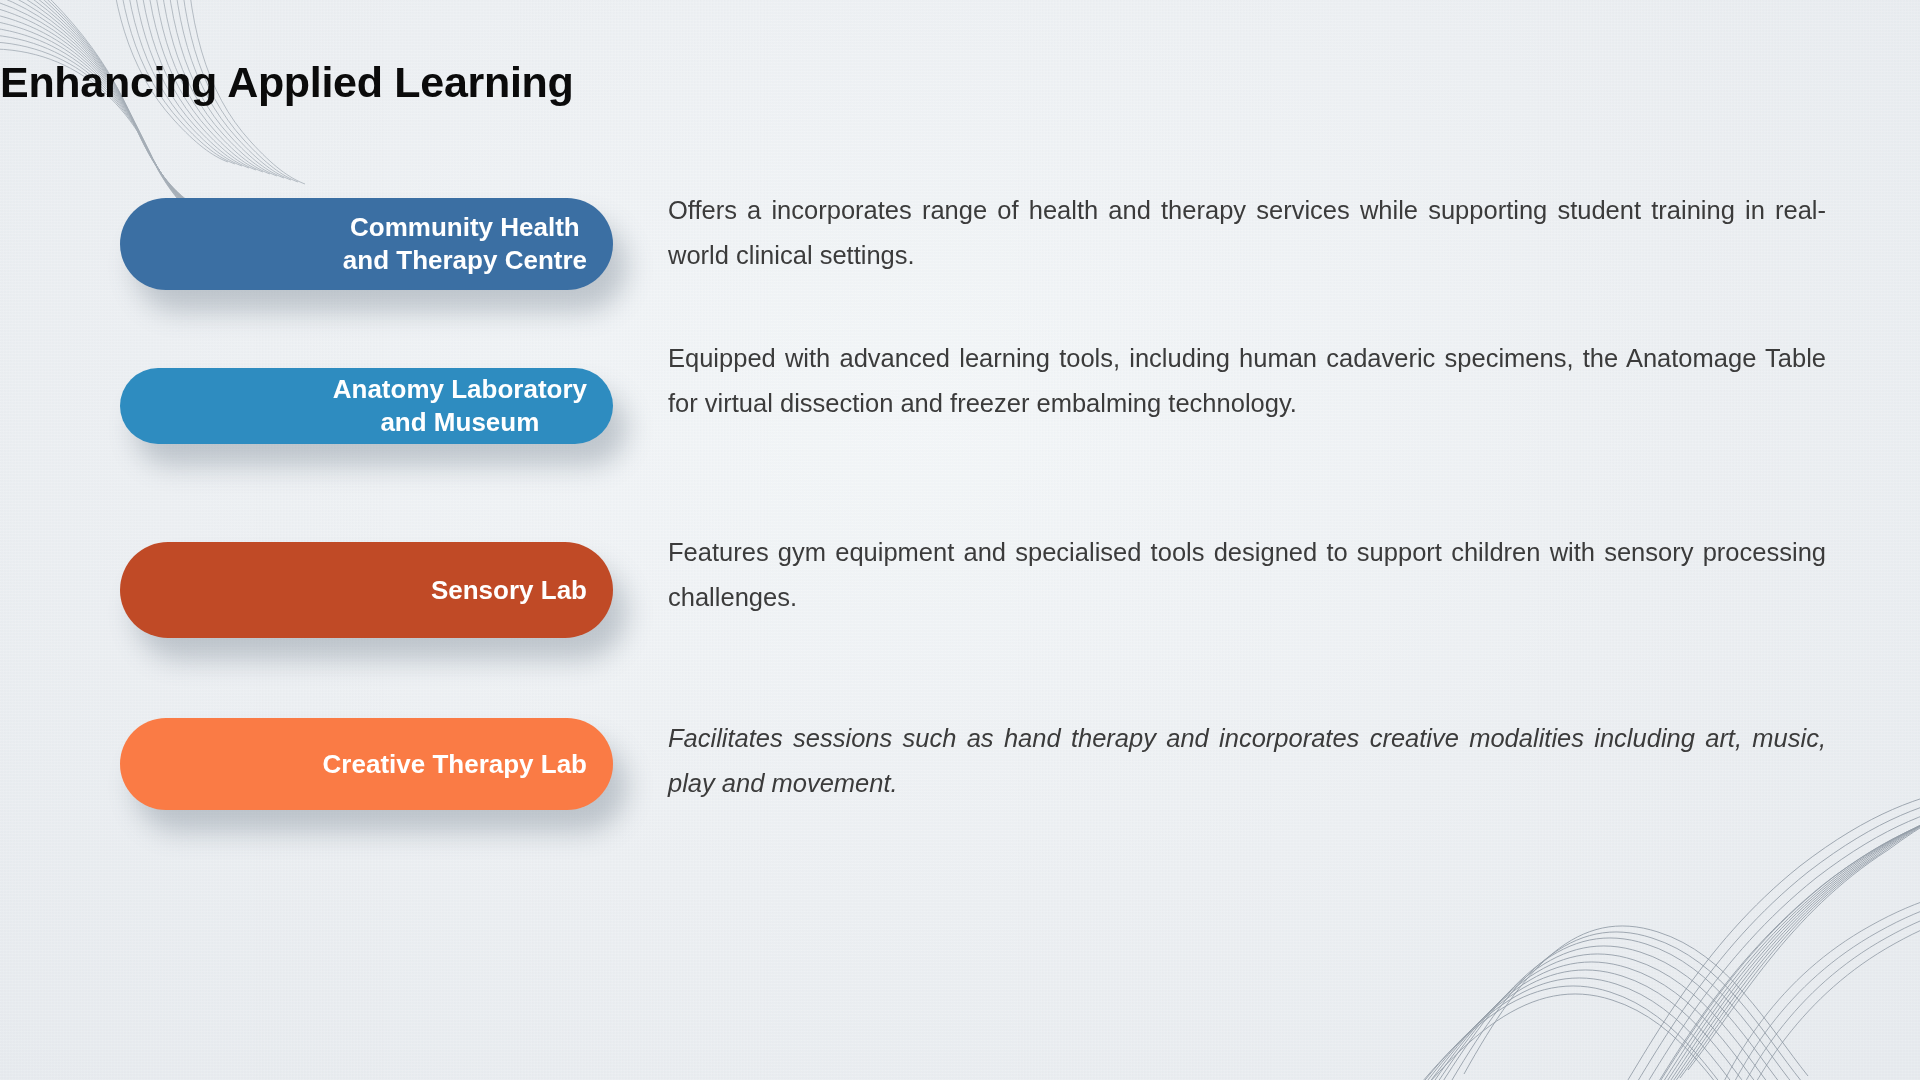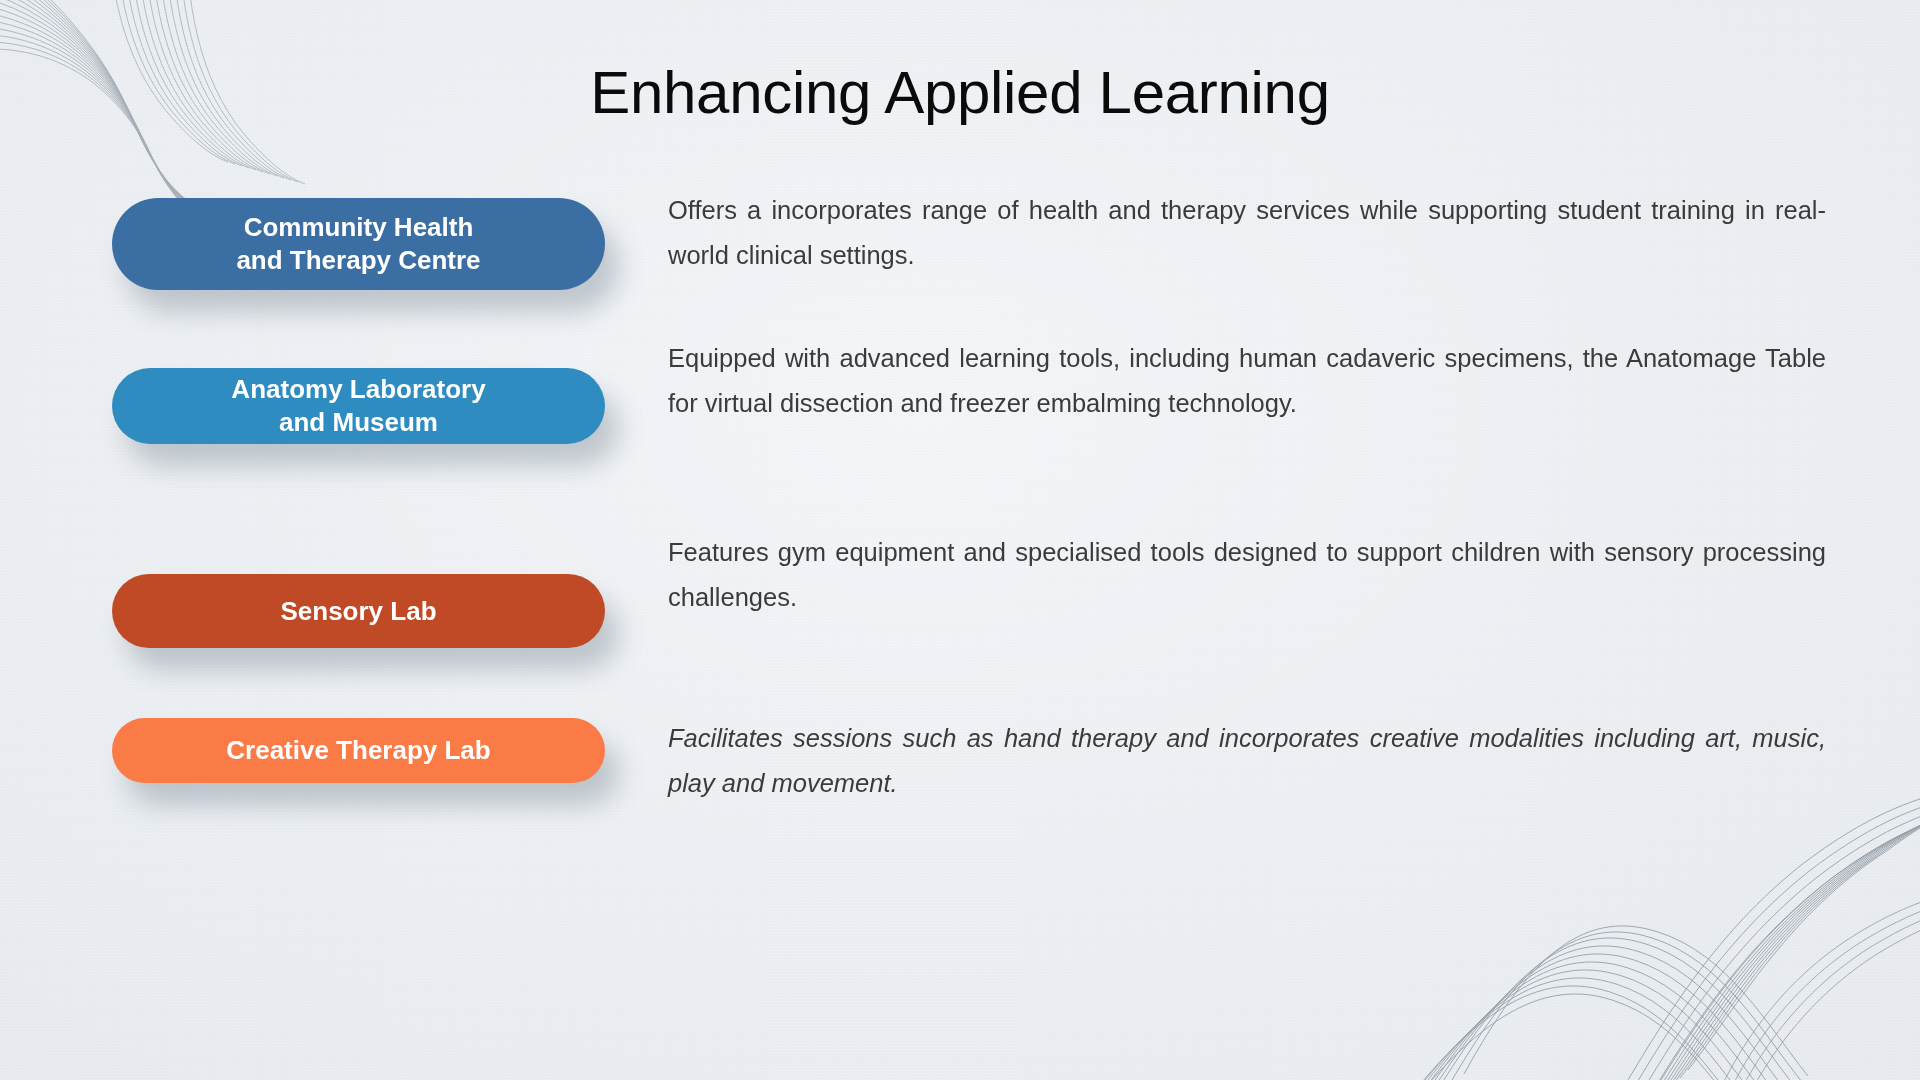--- a/index.html
+++ b/index.html
@@ -39,53 +39,52 @@
     pointer-events: none;
   }
   #deco-tl { left: -22px; top: -30px; width: 330px; height: 250px; }
   #deco-br { right: -40px; bottom: -46px; width: 560px; height: 330px; }
 
   #title {
     position: absolute;
     left: 0;
     right: 0;
     top: 58px;
-    text-align: center;
-    font-size: 60px;
-    font-weight: normal;
+    font-size: 43px;
+    font-weight: bold;
     color: #0b0b0b;
     letter-spacing: -0.3px;
     font-family: "Liberation Sans", sans-serif;
   }
 
   #rows {
     position: absolute;
     left: 0;
     top: 212px;
     width: 1920px;
   }
 
   .row {
     position: relative;
     height: 0;
   }
 
   .pill {
     position: absolute;
-    left: 112px;
+    left: 120px;
     width: 493px;
     border-radius: 60px;
     color: #ffffff;
     font-size: 26px;
     font-weight: bold;
     line-height: 1.26;
     text-align: center;
     display: flex;
     align-items: center;
-    justify-content: center;
+    justify-content: flex-end;
     box-sizing: border-box;
     padding: 0 26px;
     box-shadow: 14px 22px 26px rgba(95, 110, 125, 0.33);
     font-family: "Liberation Sans", sans-serif;
   }
 
   .desc {
     position: absolute;
     left: 668px;
     width: 1158px;
@@ -96,24 +95,24 @@
     font-family: "Liberation Sans", sans-serif;
   }
 
   
   .r0 .pill { top: -14px;  height: 92px; }
   .r0 .desc { top: -24px; }
 
   .r1 .pill { top: 156px; height: 76px; }
   .r1 .desc { top: 124px; }
 
-  .r2 .pill { top: 330px; height: 74px; margin-top: 32px; }
+  .r2 .pill { top: 330px; height: 96px; }
   .r2 .desc { top: 318px; }
 
-  .r3 .pill { top: 506px; height: 65px; }
+  .r3 .pill { top: 506px; height: 92px; }
   .r3 .desc { top: 504px; font-style: italic; }
 </style>
 </head>
 <body>
 
 <div id="slide">
 
   <div id="noise"></div>
 
   <svg class="deco" id="deco-tl" viewBox="0 0 330 250" preserveAspectRatio="none">

